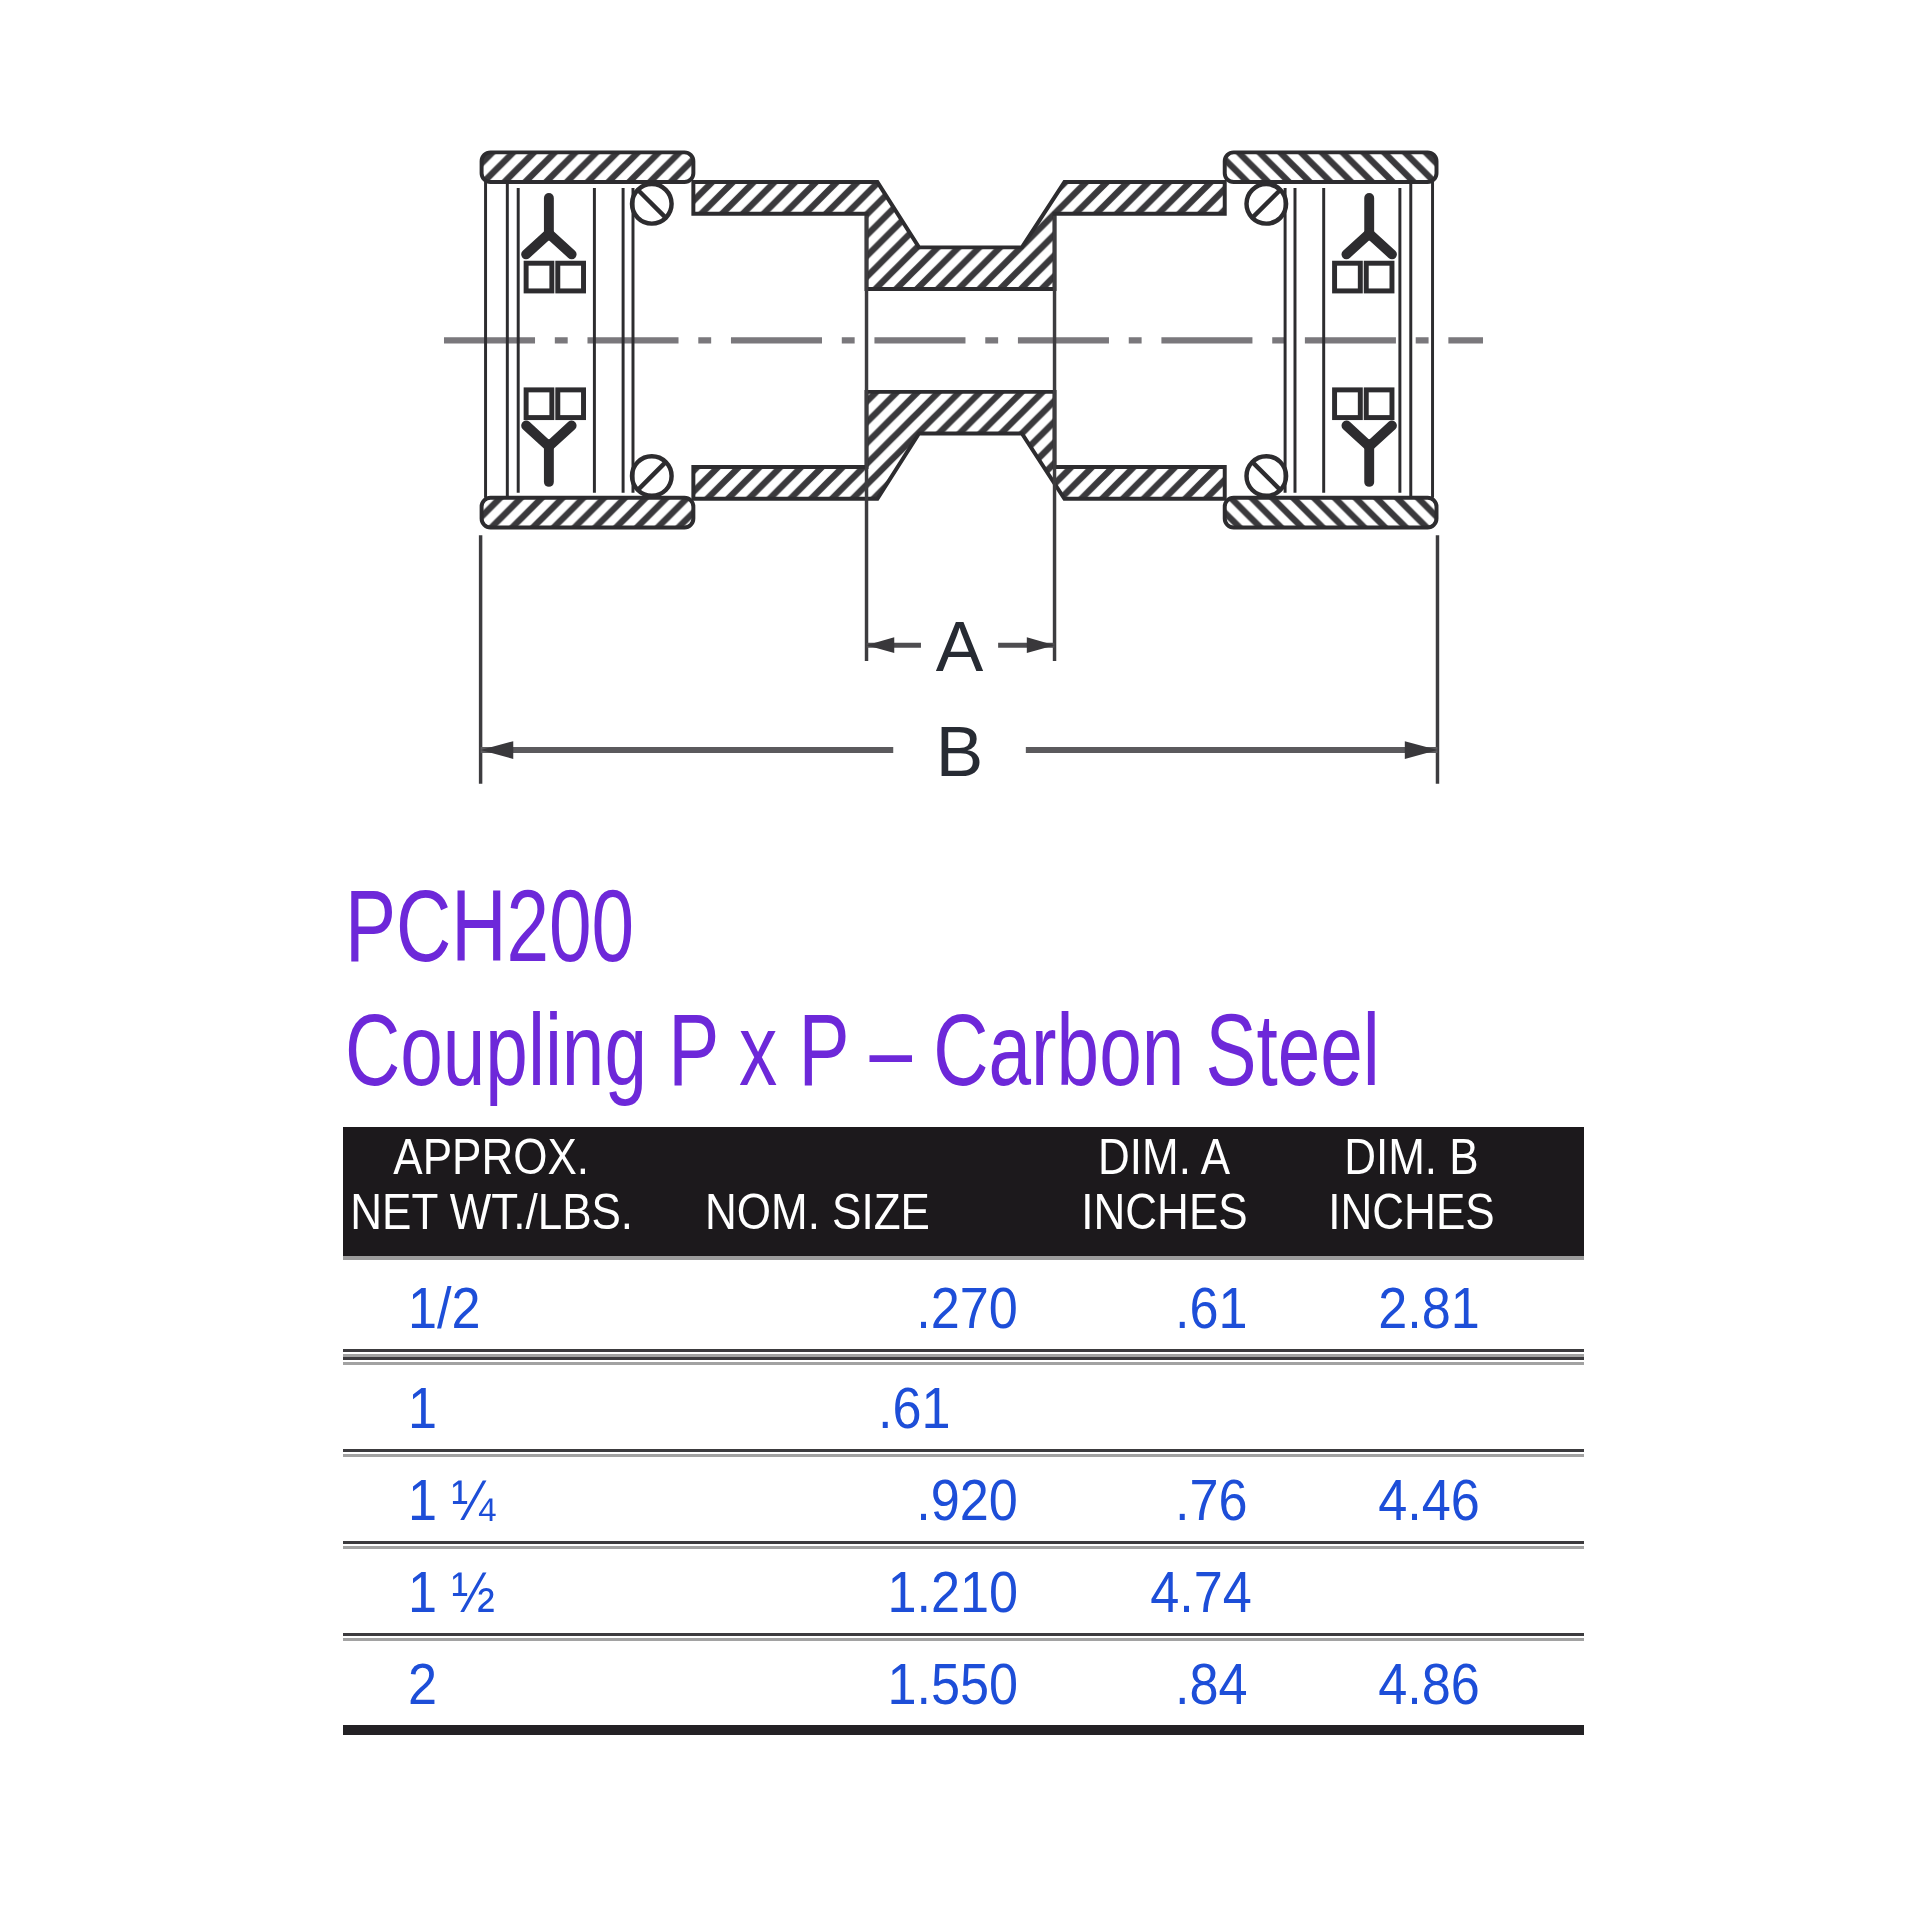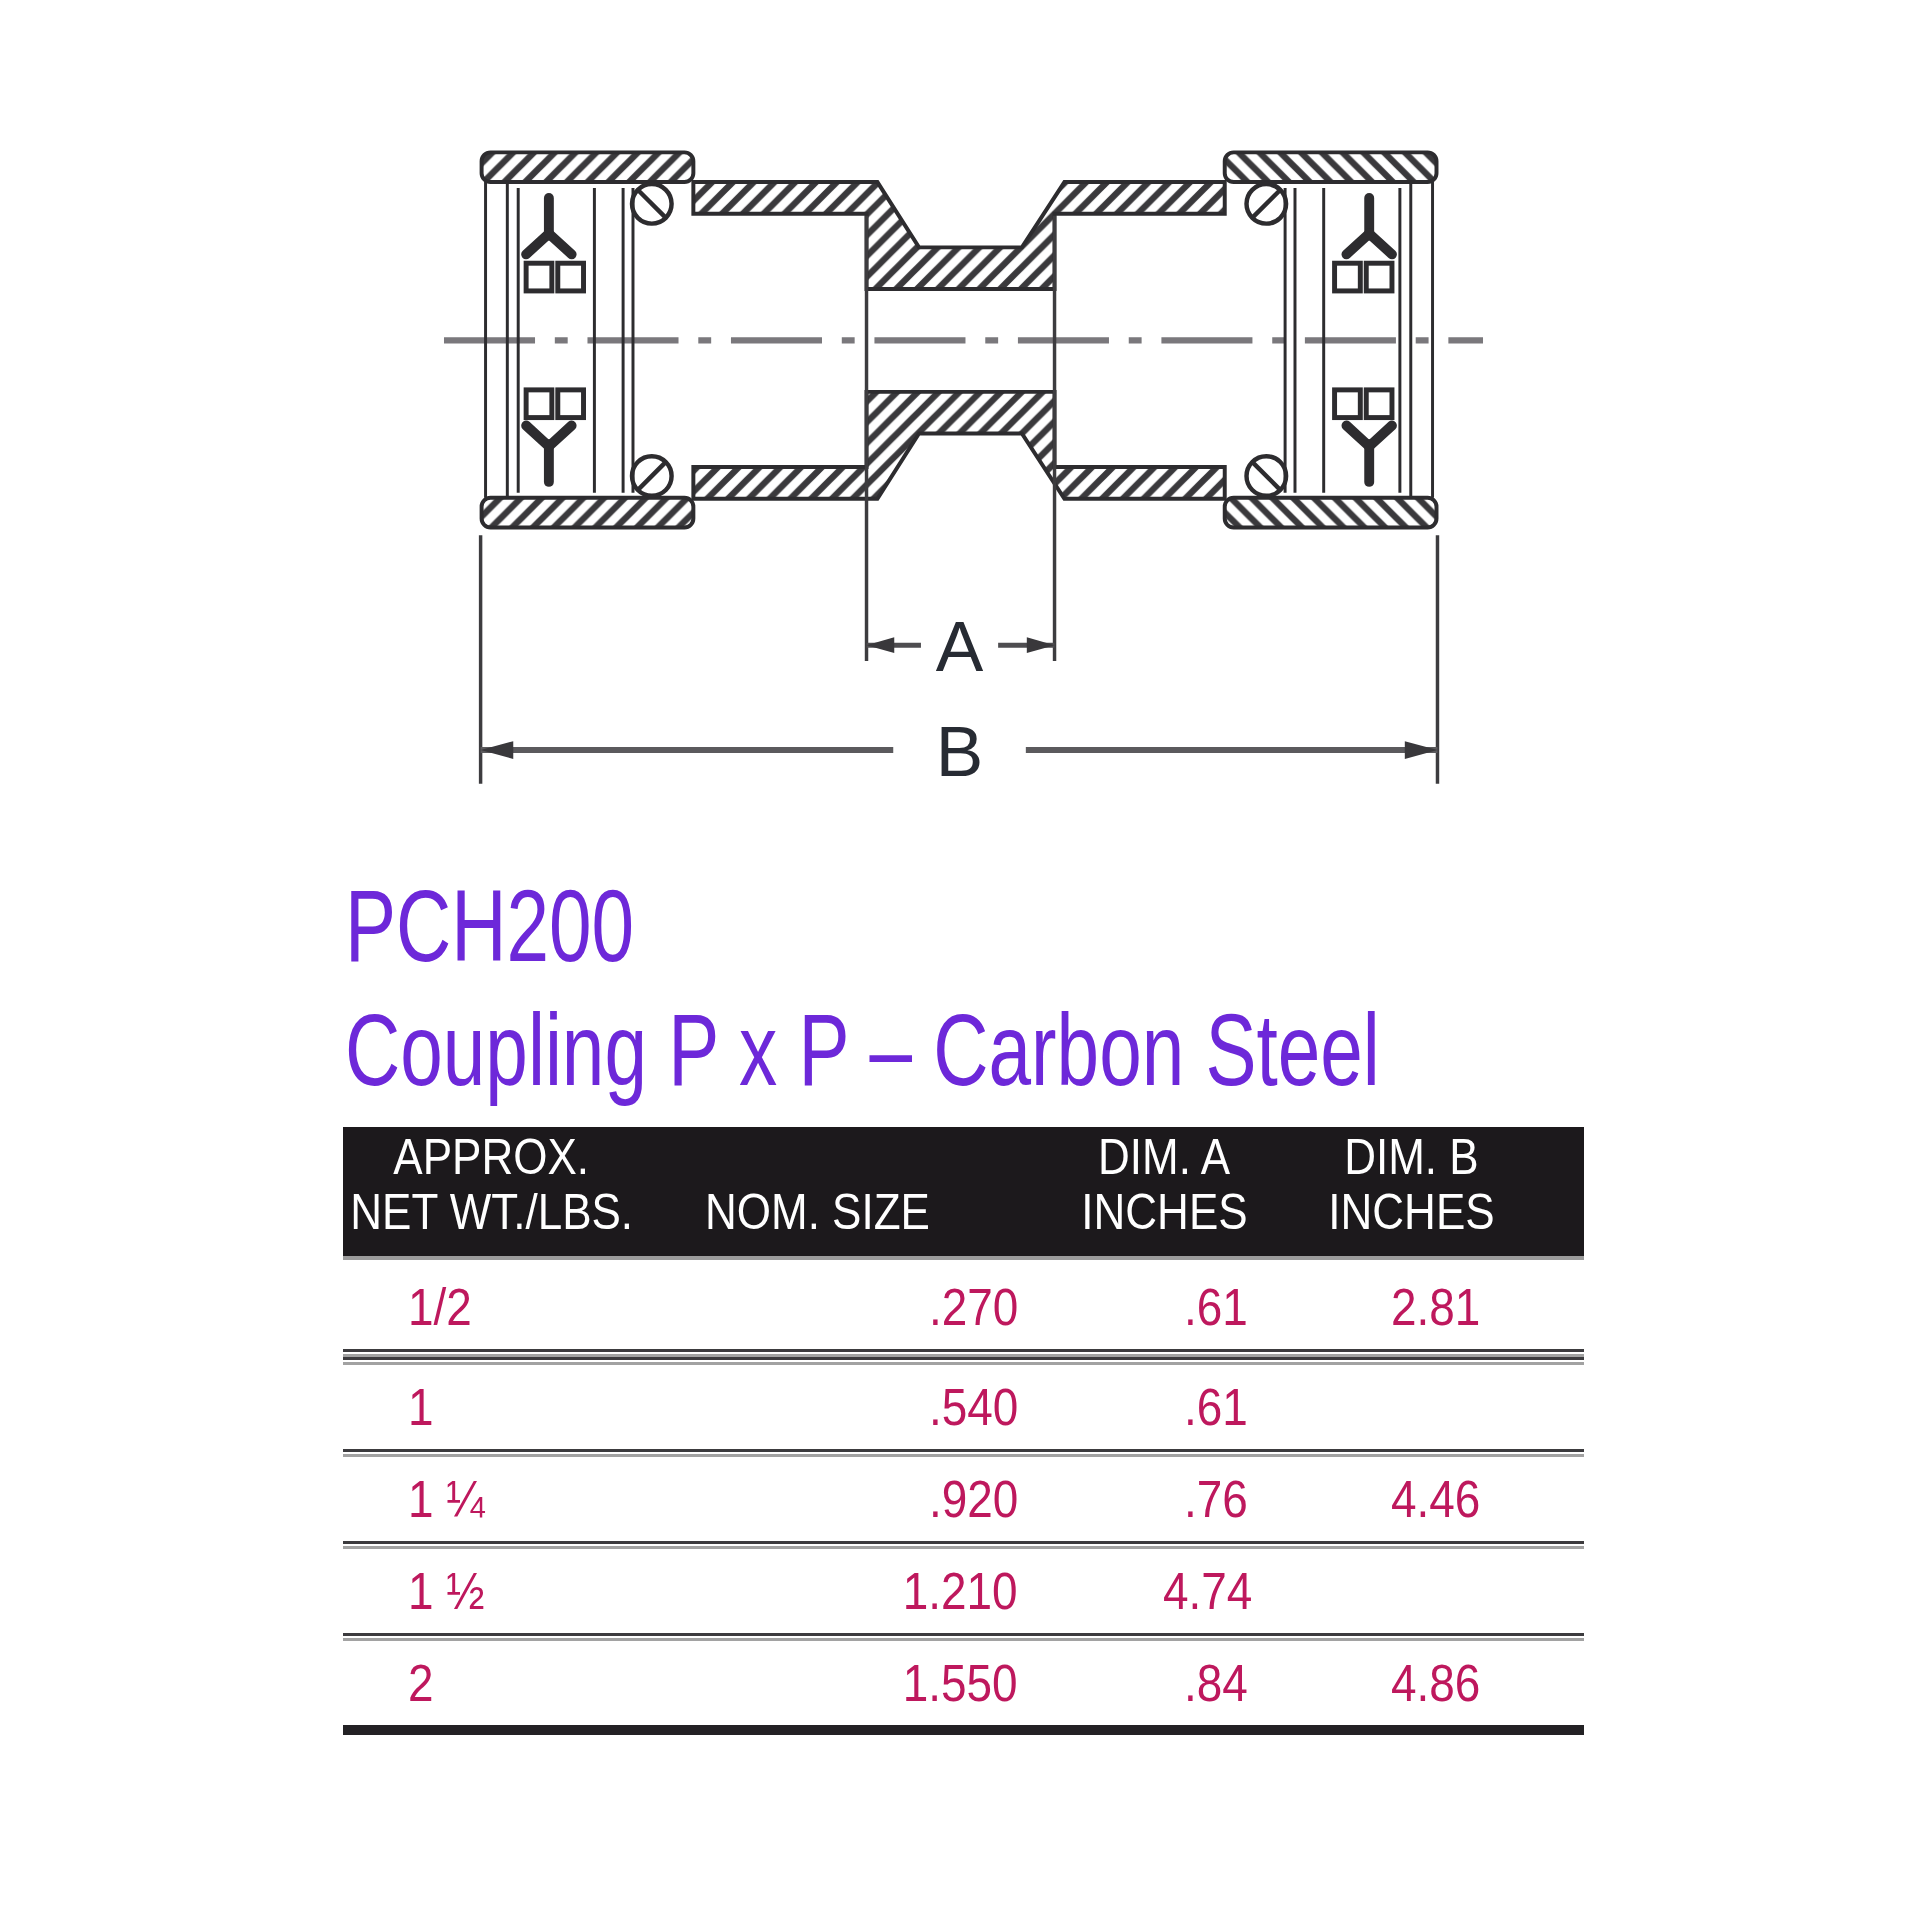--- a/index.html
+++ b/index.html
@@ -34,21 +34,21 @@
   .th span{display:inline-block;transform:scaleX(0.88);transform-origin:50% 50%;}
   .th.c1{align-items:flex-start;padding-left:65px;}
   .th.c1 span{transform-origin:0 50%;}
 
   .c1{width:410px;}
   .c2{width:297px;}
   .c3{width:228px;}
   .c4{width:267px;}
 
   .tbody{margin-top:5px;}
-  .trow{display:flex;height:84px;align-items:center;color:#be185d;font-size:51px;}
+  .trow{display:flex;height:84px;align-items:center;color:#1d4ed8;font-size:58px;}
   .td{box-sizing:border-box;white-space:nowrap;}
   .td .cx{display:inline-block;transform:scaleX(0.9);}
   .td.c1{padding-left:65px;text-align:left;}
   .td.c1 .cx{transform-origin:0 50%;}
   .td.c2{text-align:right;padding-right:32px;}
   .td.c3{text-align:right;padding-right:30px;}
   .td.c4{text-align:right;padding-right:65px;}
   .td.c2 .cx,.td.c3 .cx,.td.c4 .cx{transform-origin:100% 50%;}
 
   .rowsep{height:8px;background:linear-gradient(to bottom,
@@ -175,21 +175,20 @@
         <div class="td c2"><span class="cx">.270</span></div>
         <div class="td c3"><span class="cx">.61</span></div>
         <div class="td c4"><span class="cx">2.81</span></div>
       </div>
       <div class="rowsep"></div>
 
       <div class="rowsep"></div>
 
       <div class="trow">
         <div class="td c1"><span class="cx">1</span></div>
-        <div class="td c2"><span class="cx">.540</span></div>
         <div class="td c3"><span class="cx">.61</span></div>
       </div>
       <div class="rowsep"></div>
 
       <div class="trow">
         <div class="td c1"><span class="cx">1 ¼</span></div>
         <div class="td c2"><span class="cx">.920</span></div>
         <div class="td c3"><span class="cx">.76</span></div>
         <div class="td c4"><span class="cx">4.46</span></div>
       </div>

